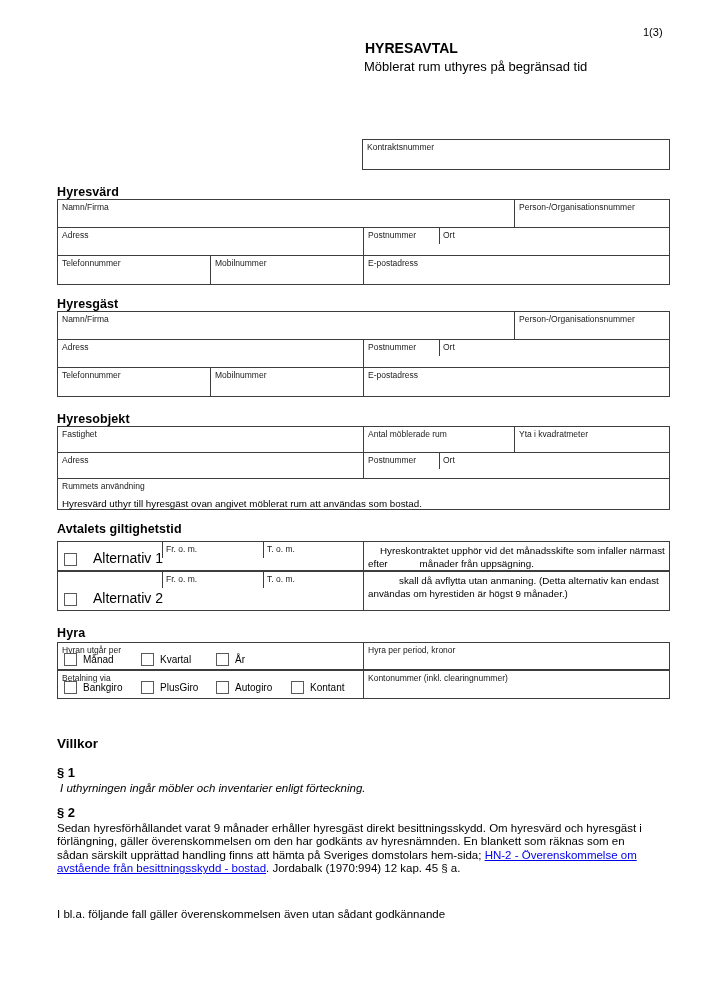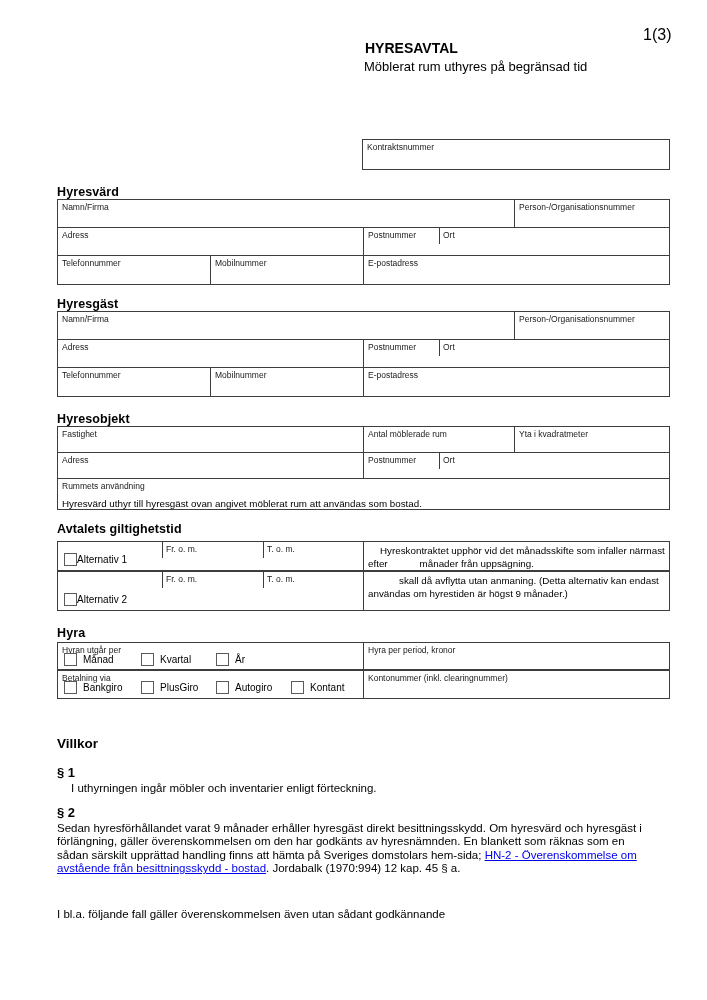--- a/index.html
+++ b/index.html
@@ -11,33 +11,33 @@
   .flabel{font-size:8.5px;line-height:10px;color:#1a1a1a;display:block;}
   .ftable{border:1px solid #3d3d3d;box-sizing:content-box;}
   .trow{display:flex;}
   .bb{border-bottom:1px solid #3d3d3d;}
   .bb2{border-bottom:2px solid #3d3d3d;}
   .cell{box-sizing:border-box;position:relative;padding:2px 0 0 4px;}
   .bl{border-left:1px solid #3d3d3d;}
   .vtick{position:absolute;left:0;top:0;width:1px;height:16px;background:#3d3d3d;}
   .cb{width:13px;height:13px;border:1px solid #5a5a5a;background:#fff;display:inline-block;box-sizing:border-box;flex:none;}
   .cbg{position:absolute;display:flex;align-items:center;gap:6px;font-size:10px;white-space:nowrap;}
-  .altbox{position:absolute;left:6px;bottom:4px;display:flex;align-items:center;gap:0;font-size:10px;white-space:nowrap;}
+  .altbox{position:absolute;left:6px;bottom:4px;display:flex;align-items:flex-end;gap:16px;font-size:14px;white-space:nowrap;}
   .smalltext{font-size:9.8px;line-height:12.6px;white-space:nowrap;}
   .bodyline{font-size:11.5px;line-height:13.4px;white-space:nowrap;}
   .gap{display:inline-block;width:32px;}
   .link{color:#0000EE;text-decoration:underline;cursor:pointer;}
   .parhead{font-size:13px;font-weight:bold;}
 </style>
 </head>
 <body>
 
 <div class="page">
 
-  <div class="abs" style="left:643px;top:26px;font-size:16px;">1(3)</div>
+  <div class="abs" style="left:643px;top:26px;font-size:11px;">1(3)</div>
   <div class="abs b" style="left:365px;top:40px;font-size:14px;">HYRESAVTAL</div>
   <div class="abs" style="left:364px;top:59px;font-size:13px;">Möblerat rum uthyres på begränsad tid</div>
 
   <div class="abs ftable" style="left:362px;top:139px;width:306px;height:29px;">
     <span class="flabel" style="padding:2px 0 0 4px;">Kontraktsnummer</span>
   </div>
 
   <div class="abs sechead" style="left:57px;top:185px;">Hyresvärd</div>
   <div class="abs ftable" style="left:57px;top:199px;width:611px;">
     <div class="trow bb" style="height:27px;">
@@ -229,21 +229,21 @@
       </div>
       <div class="cell bl" style="width:306px;">
           <span class="flabel">Kontonummer (inkl. clearingnummer)</span>
         </div>
     </div>
   </div>
 
   <div class="abs b" style="left:57px;top:736px;font-size:13.5px;">Villkor</div>
 
   <div class="abs parhead" style="left:57px;top:765px;">§ 1</div>
-  <div class="abs bodyline" style="left:71px;top:782px;">I uthyrningen ingår möbler och inventarier enligt förteckning.</div>
+  <div class="abs bodyline" style="left:60px;top:782px;font-style:italic;">I uthyrningen ingår möbler och inventarier enligt förteckning.</div>
 
   <div class="abs parhead" style="left:57px;top:805px;">§ 2</div>
   <div class="abs" style="left:57px;top:822px;">
     <div class="bodyline">Sedan hyresförhållandet varat 9 månader erhåller hyresgäst direkt besittningsskydd. Om hyresvärd och hyresgäst i</div>
     <div class="bodyline">förlängning, gäller överenskommelsen om den har godkänts av hyresnämnden. En blankett som räknas som en</div>
     <div class="bodyline"><span>sådan särskilt upprättad handling finns att hämta på Sveriges domstolars hem-sida;</span> <a class="link">HN-2 - Överenskommelse om</a></div>
     <div class="bodyline"><a class="link">avstående från besittningsskydd - bostad</a><span>. Jordabalk (1970:994) 12 kap. 45 § a.</span></div>
   </div>
 
   <div class="abs bodyline" style="left:57px;top:908px;">I bl.a. följande fall gäller överenskommelsen även utan sådant godkännande</div>

